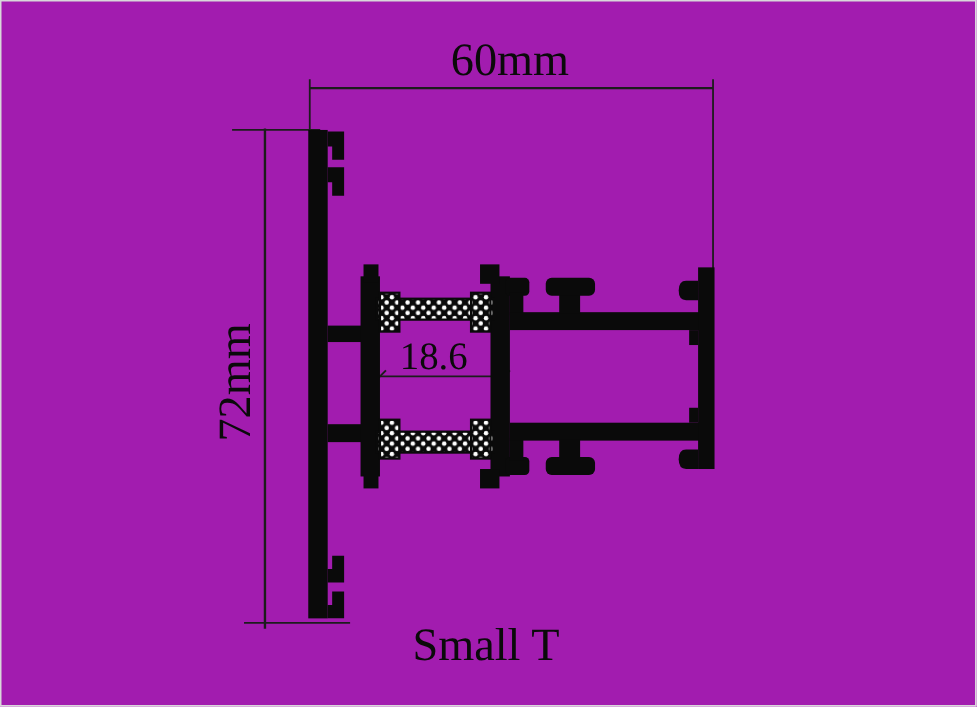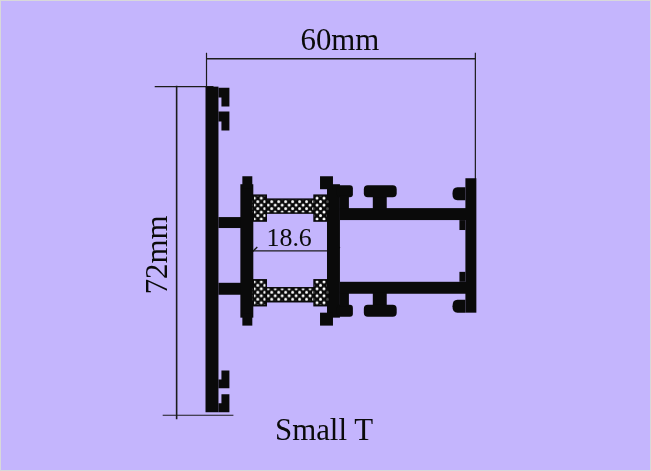--- a/index.html
+++ b/index.html
@@ -4,21 +4,21 @@
 <style>
   html, body {
     margin: 0;
     padding: 0;
     background: #ffffff;
   }
   .canvas {
     position: relative;
     width: 649px;
     height: 469px;
-    background: #c4b5fd;
+    background: #a21caf;
     border: 1px solid #d8d8da;
     overflow: hidden;
     font-family: "Liberation Serif", "DejaVu Serif", serif;
   }
   svg { display: block; }
   .dim-text {
     font-family: "Liberation Serif", "DejaVu Serif", serif;
     fill: #0a0a0a;
   }
   .dim-text-large { font-size: 31px; }

